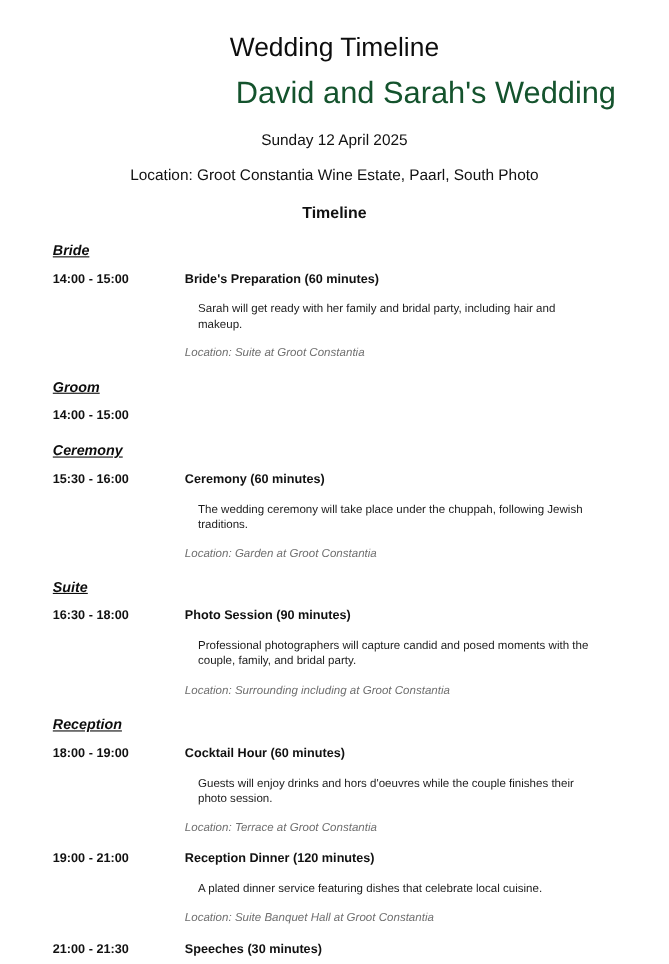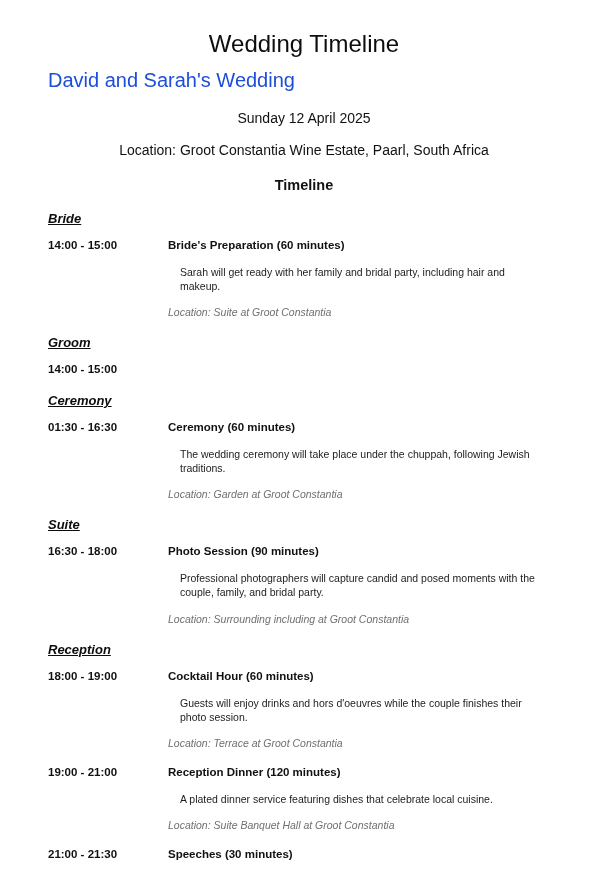--- a/index.html
+++ b/index.html
@@ -4,21 +4,21 @@
 <style>
   html, body { margin:0; padding:0; }
   body {
     width:608px; height:876px; background:#ffffff; overflow:hidden;
     font-family:"Liberation Sans", sans-serif; color:#111111;
     -webkit-font-smoothing:antialiased;
   }
   .page { padding:30px 48px 0 48px; box-sizing:border-box; }
 
   .doc-title   { font-size:24px; font-weight:400; text-align:center; margin:0 0 11px 0; color:#0d0d0d; }
-  .doc-subtitle{ font-size:20px; font-weight:400; text-align:left; margin:0 0 18px 0; color:#1d4ed8; }
+  .doc-subtitle{ font-size:28px; font-weight:400; text-align:right; margin:0 0 18px 0; color:#14532d; }
   .doc-date    { font-size:14px; font-weight:400; text-align:center; margin:0 0 16px 0; }
   .doc-loc     { font-size:14px; font-weight:400; text-align:center; margin:0 0 19px 0; }
   .timeline-heading { font-size:14.5px; font-weight:700; text-align:center; margin:0 0 18px 0; }
 
   .section-header {
     font-size:13px; font-weight:700; font-style:italic;
     text-decoration:underline; margin:0 0 13px 0; color:#0d0d0d;
   }
   .event { display:flex; align-items:flex-start; margin-bottom:16px; }
   .event-time { flex:0 0 120px; font-size:11.5px; font-weight:700; line-height:1.2; }
@@ -29,21 +29,21 @@
   .event-loc.gap { margin-top:10px; }
 </style>
 </head>
 <body>
 
 <div class="page">
 
   <h1 class="doc-title">Wedding Timeline</h1>
   <h2 class="doc-subtitle">David and Sarah's Wedding</h2>
   <p class="doc-date">Sunday 12 April 2025</p>
-  <p class="doc-loc">Location: Groot Constantia Wine Estate, Paarl, South Africa</p>
+  <p class="doc-loc">Location: Groot Constantia Wine Estate, Paarl, South Photo</p>
   <div class="timeline-heading">Timeline</div>
 
   <div class="section">
     <div class="section-header">Bride</div>
     <div class="event">
       <div class="event-time">14:00 - 15:00</div>
       <div class="event-body">
         <div class="event-title">Bride's Preparation (60 minutes)</div>
         <p class="event-desc">Sarah will get ready with her family and bridal party, including hair and makeup.</p>
         <p class="event-loc">Location: Suite at Groot Constantia</p>
@@ -54,21 +54,21 @@
   <div class="section">
     <div class="section-header">Groom</div>
     <div class="event">
       <div class="event-time">14:00 - 15:00</div>
     </div>
   </div>
 
   <div class="section">
     <div class="section-header">Ceremony</div>
     <div class="event">
-      <div class="event-time">01:30 - 16:30</div>
+      <div class="event-time">15:30 - 16:00</div>
       <div class="event-body">
         <div class="event-title">Ceremony (60 minutes)</div>
         <p class="event-desc">The wedding ceremony will take place under the chuppah, following Jewish traditions.</p>
         <p class="event-loc">Location: Garden at Groot Constantia</p>
       </div>
     </div>
   </div>
 
   <div class="section">
     <div class="section-header">Suite</div>

